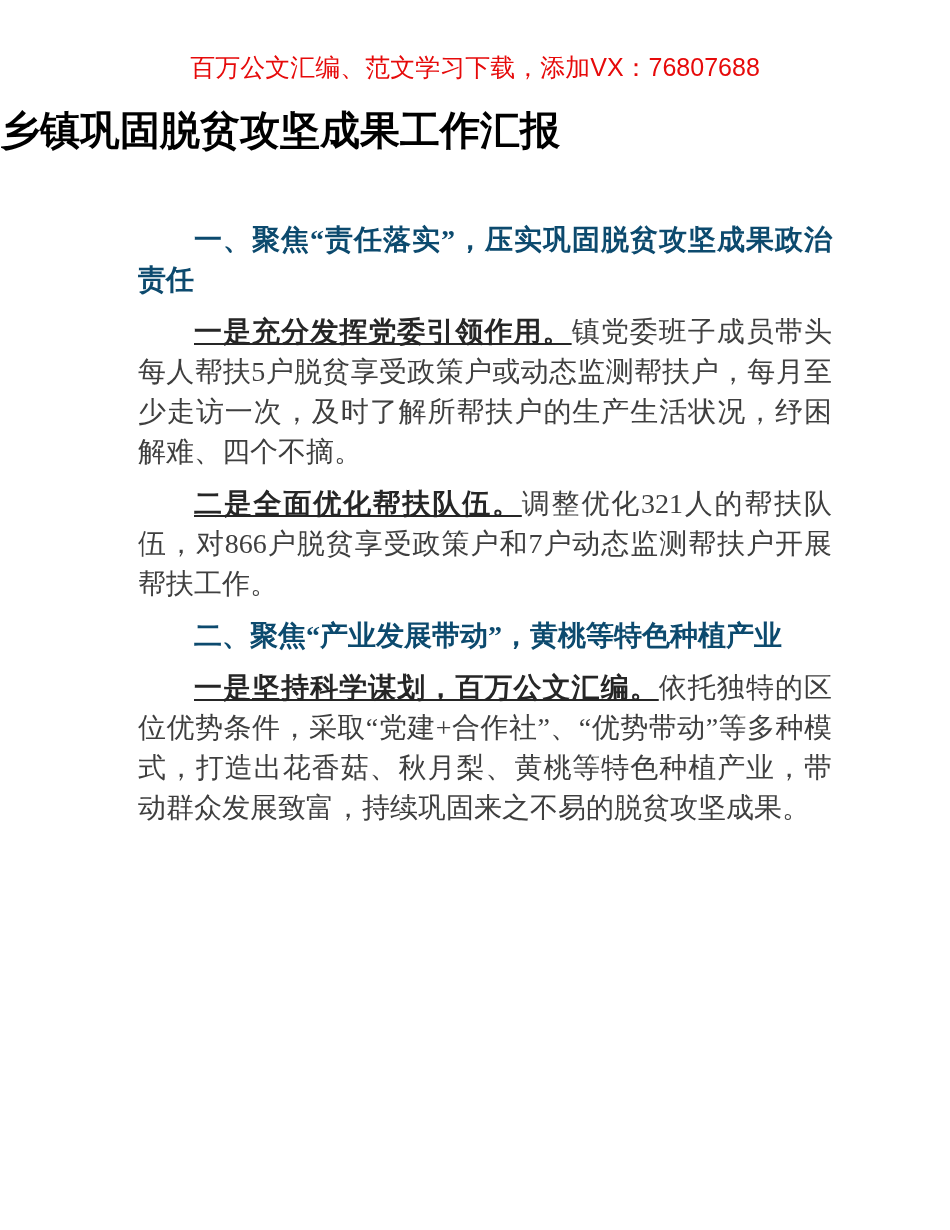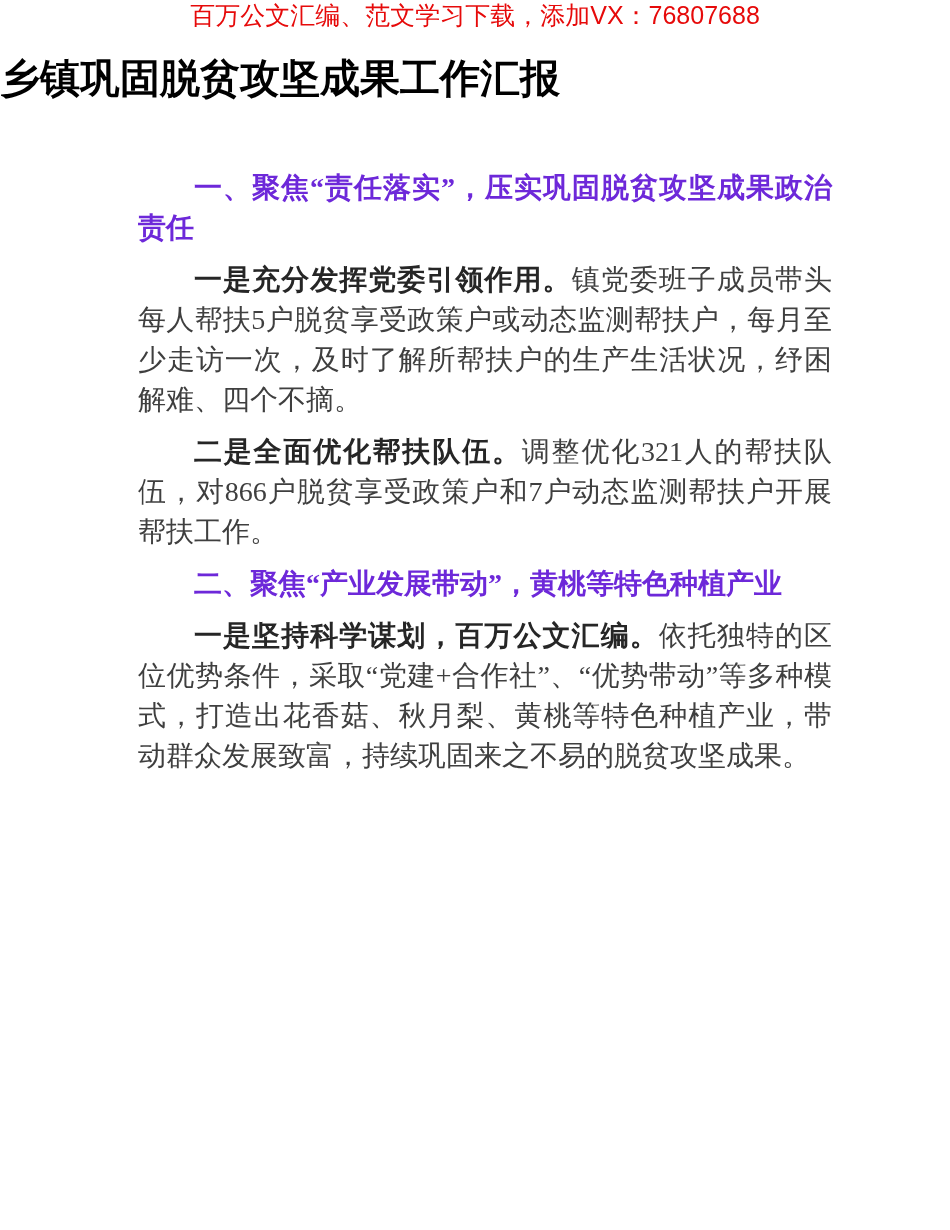--- a/index.html
+++ b/index.html
@@ -9,20 +9,21 @@
     font-family: "Liberation Serif", "DejaVu Serif", serif;
   }
   .page {
     position: relative;
     width: 950px;
     height: 1230px;
     background: #ffffff;
     overflow: hidden;
   }
   .promo {
+    padding-top: 52px;
     text-align: center;
     font-family: "Liberation Sans", "DejaVu Sans", sans-serif;
     font-size: 25px;
     line-height: 30px;
     font-weight: 400;
     color: #e60a0a;
   }
   .doc-title {
     margin-top: 26px;
     text-align: left;
@@ -42,28 +43,29 @@
   .para {
     font-size: 28px;
     line-height: 40px;
     text-indent: 2em;
     margin-bottom: 12px;
     color: #3f3f3f;
   }
   .para .lead {
     font-weight: 700;
     color: #262626;
+    text-decoration: underline;
   }
   .heading {
     font-size: 28px;
     line-height: 40px;
     text-indent: 2em;
     margin-bottom: 12px;
     font-weight: 700;
-    color: #6d28d9;
+    color: #0c4a6e;
   }
 </style>
 </head>
 <body>
 
 <div class="page">
 
   <div class="promo">百万公文汇编、范文学习下载，添加VX：76807688</div>
 
   <h1 class="doc-title">乡镇巩固脱贫攻坚成果工作汇报</h1>

